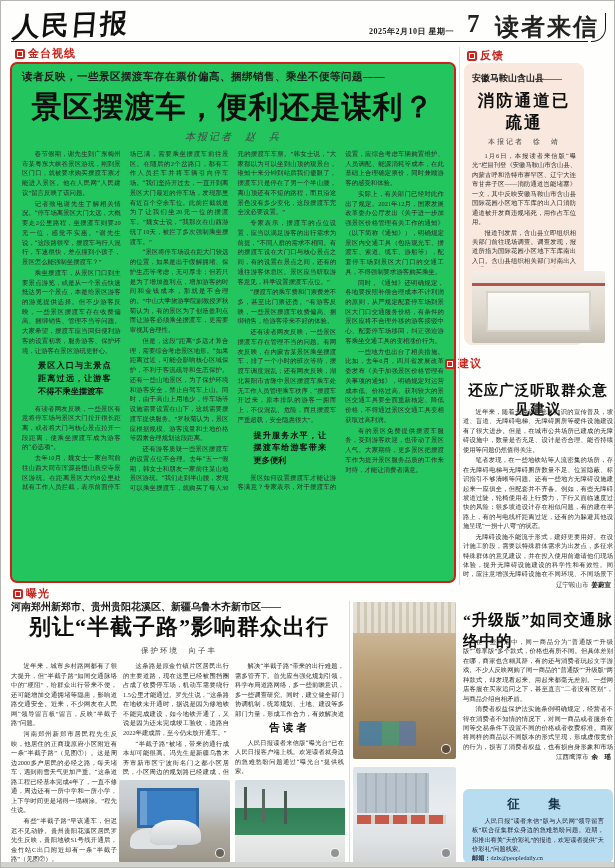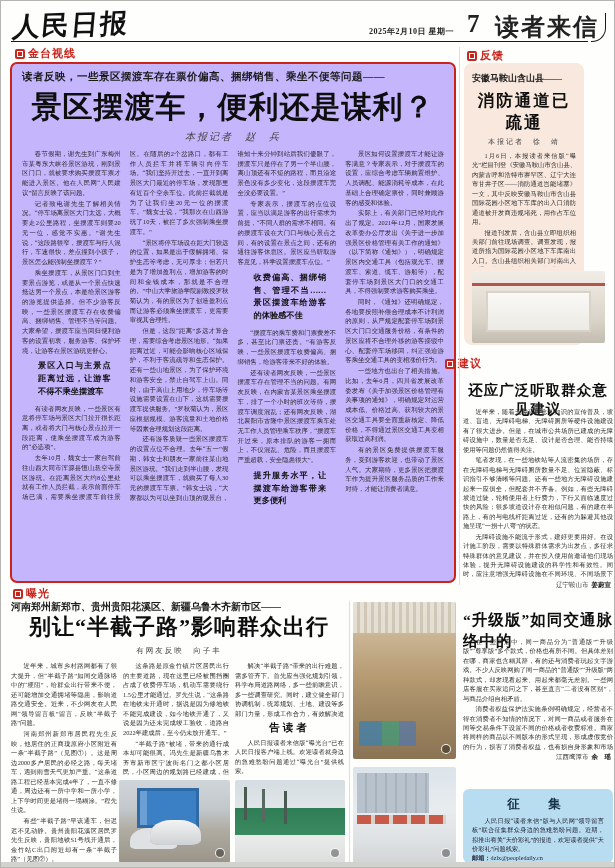--- a/index.html
+++ b/index.html
@@ -16,21 +16,21 @@
   .header-date{left:368px;top:25px;font-size:8px;font-weight:bold;color:#222;letter-spacing:.5px;}
   .header-pagenum{left:466px;top:9px;font-size:25px;font-weight:900;}
   .header-pagetitle{left:494px;top:10px;font-size:24px;font-weight:900;letter-spacing:2px;text-align:right;}
   
   .sec-label{display:flex;align-items:center;font-size:11px;font-weight:bold;color:#c7271f;letter-spacing:1px;}
   .sec-icon{display:inline-block;width:10px;height:10px;background:#c7271f;border-radius:2px;position:relative;margin-right:3px;flex:0 0 auto;}
   .sec-icon::before{content:"";position:absolute;inset:2px;border:1px solid #fff;}
   
   .jintai-label{left:14px;top:45px;}
   .red-box{left:9px;top:61px;width:446px;height:521px;border:2.5px solid #cb221c;border-radius:7px;
-           box-sizing:border-box;padding:6px 10px;background:#c4b5fd;}
+           box-sizing:border-box;padding:6px 10px;background:#22c55e;}
   .jt-kicker{font-size:10.5px;font-weight:bold;color:#1c1c1c;letter-spacing:.5px;}
   .jt-headline{font-size:30px;font-weight:900;text-align:center;color:#0e0e0e;letter-spacing:1px;margin:3px 0 2px;}
   .jt-byline{font-size:10px;text-align:center;color:#444;letter-spacing:2px;margin-bottom:5px;font-style:italic;}
   .jt-cols{height:404px;column-count:4;column-gap:9px;overflow:hidden;font-size:6.4px;line-height:1.52;color:#2b2b2b;}
   .art-para{margin:0 0 1px;text-indent:2em;text-align:justify;}
   .art-subhead{font-weight:bold;font-size:8.2px;line-height:1.55;color:#111;margin:5px 2px 5px;padding:0 8px 0 14px;
                text-align:justify;break-inside:avoid;}
   
   .vrule{width:0;border-left:1px solid #ddd;}
   .fankui-label{left:466px;top:47px;}
@@ -126,21 +126,20 @@
         <p class="art-para">春节假期，谢先生到广东梅州市某粤东大峡谷景区游玩，刚到景区门口，就被要求购买摆渡车票才能进入景区。他在人民网“人民建议”留言反映了该问题。</p>
         <p class="art-para">记者致电谢先生了解相关情况。“停车场离景区大门太远，大概要走2公里路程，坐摆渡车则要20元一位，感觉不实惠。”谢先生说，“这段路很窄，摆渡车与行人混行，车速很快，差点撞到小孩子，景区怎么能强制坐摆渡车？”</p>
         <p class="art-para">乘坐摆渡车，从景区门口到主要景点游览，或是从一个景点快速抵达另一个景点，本是给景区游客的游览提供选择。但不少游客反映，一些景区摆渡车存在收费偏高、捆绑销售、管理不当等问题。大家希望，摆渡车应当回归便利游客的设置初衷，服务游客、保护环境，让游客在景区游玩更舒心。</p>
         <div class="art-subhead">景区入口与主景点距离过远，让游客不得不乘坐摆渡车</div>
         <p class="art-para">有读者网友反映，一些景区有意将停车场与景区大门拉开很长距离，或者将大门与核心景点拉开一段距离，使乘坐摆渡车成为游客的“必选项”。</p>
         <p class="art-para">去年10月，魏女士一家自驾前往山西大同市浑源县恒山悬空寺景区游玩。在距离景区大约8公里处就有工作人员拦截，表示前面停车场已满，需要乘坐摆渡车前往景区。在随后的2个岔路口，都有工作人员拦车并将车辆引向停车场。“我们坚持开过去，一直开到离景区大门最近的停车场，发现那里有近百个空余车位。此前拦截就是为了让我们坐20元一位的摆渡车。”魏女士说，“我那次在山西游玩了10天，被拦了多次强制乘坐摆渡车。”</p>
         <p class="art-para">“景区将停车场设在距大门较远的位置，如果是出于缓解拥堵、保护生态等考虑，无可厚非；但若只是为了增加盈利点，增加游客的时间和金钱成本，那就是不合理的。”中山大学旅游学院副教授罗秋菊认为，有的景区为了创造盈利点而让游客必须乘坐摆渡车，更需要审视其合理性。</p>
         <p class="art-para">但是，这段“距离”多远才算合理，需要综合考虑景区地形。“如果距离过近，可能会影响核心区域保护，不利于客流疏导和生态保护。还有一些山地景区，为了保护环境和游客安全，禁止自驾车上山。同时，由于高山上用地少，停车场等设施需要设置在山下，这就需要摆渡车提供服务。”罗秋菊认为，景区应根据规模、游客流量和土地价格等因素合理规划这段距离。</p>
         <p class="art-para">还有游客质疑一些景区摆渡车的设置点位不合理。去年“五一”假期，韩女士和朋友一家前往某山地景区游玩。“我们走到半山腰，发现可以乘坐摆渡车，就购买了每人30元的摆渡车车票。”韩女士说，“大家都以为可以坐到山顶的观景台，谁知十来分钟到站后我们傻眼了，摆渡车只是停在了另一个半山腰，离山顶还有不短的路程，而且沿途景色没有多少变化，这段摆渡车完全没必要设置。”</p>
         <p class="art-para">专家表示，摆渡车的点位设置，应当以满足游客的出行需求为前提，“不同人群的需求不相同。有的摆渡车设在大门口与核心景点之间，有的设置在景点之间，还有的通往游客休息区。景区应当听取游客意见，科学设置摆渡车点位。”</p>
-        <div class="art-subhead">收费偏高、捆绑销售、管理不当……景区摆渡车给游客的体验感不佳</div>
         <p class="art-para">“摆渡车的乘车费和门票费差不多，甚至比门票还贵。”有游客反映，一些景区摆渡车收费偏高、捆绑销售，给游客带来不好的体验。</p>
         <p class="art-para">还有读者网友反映，一些景区摆渡车存在管理不当的问题。有网友反映，在内蒙古某景区乘坐摆渡车，排了一个小时的班次等待，摆渡车调度混乱；还有网友反映，湖北襄阳市古隆中景区摆渡车乘车处无工作人员管理乘车秩序，“摆渡车开过来，原本排队的游客一拥而上，不仅混乱、危险，而且摆渡车严重超载，安全隐患很大”。</p>
         <div class="art-subhead">提升服务水平，让摆渡车给游客带来更多便利</div>
         <p class="art-para">景区如何设置摆渡车才能让游客满意？专家表示，对于摆渡车的设置，应综合考虑车辆购置维护、人员调配、能源消耗等成本，在此基础上合理确定票价，同时兼顾游客的感受和体验。</p>
         <p class="art-para">实际上，有关部门已经对此作出了规定。2021年12月，国家发展改革委办公厅发出《关于进一步加强景区价格管理有关工作的通知》（以下简称《通知》），明确规定景区内交通工具（包括观光车、摆渡车、索道、缆车、游船等），配套停车场到景区大门口的交通工具，不得强制要求游客购买乘坐。</p>
         <p class="art-para">同时，《通知》还明确规定，各地要按照补偿合理成本不计利润的原则，从严规定配套停车场到景区大门口交通服务价格，有条件的景区应将不合理外移的游客接驳中心、配套停车场移回，纠正强迫游客乘坐交通工具的变相涨价行为。</p>
         <p class="art-para">一些地方也出台了相关措施。比如，去年6月，四川省发展改革委发布《关于加强景区价格管理有关事项的通知》，明确规定对运营成本低、价格过高、获利较大的景区交通工具要全面重新核定、降低价格，不得通过景区交通工具变相获取过高利润。</p>
         <p class="art-para">有的景区免费提供摆渡车服务，受到游客欢迎，也带动了景区人气。大家期待，更多景区把摆渡车作为提升景区服务品质的工作来对待，才能让消费者满意。</p>
       </div>
   </div>
@@ -174,21 +173,21 @@
   <div class="abs attribution jy-attr">
     <span>辽宁鞍山市</span><b>姜蔚宣</b>
   </div>
 
   <div class="abs sec-label baoguang-label">
     <span class="sec-icon"></span>
     <span>曝光</span>
   </div>
   <div class="abs bg-kicker">河南郑州新郑市、贵州贵阳花溪区、新疆乌鲁木齐新市区——</div>
   <div class="abs bg-headline">别让“半截子路”影响群众出行</div>
-  <div class="abs bg-byline">有网友反映　向子丰</div>
+  <div class="abs bg-byline">保护环境　向子丰</div>
   <div class="abs bg-col bg-col1">
       <p class="art-para">近年来，城市乡村路网都有了很大提升，但“半截子路”如同交通脉络中的“梗阻”，给群众出行带来不便，还可能增加交通拥堵等隐患，影响道路交通安全。近来，不少网友在人民网“领导留言板”留言，反映“半截子路”问题。</p>
       <p class="art-para">河南郑州新郑市居民程先生反映，他居住的正商珑原府小区附近有一条“半截子路”（见图①）。这是周边2000多户居民的必经之路，每天堵车，遇到雨雪天气更加严重。“这条道路工程已经基本完成4年了，一直不修通，周边还有一所中学和一所小学，上下学时间更是堵得一塌糊涂。”程先生说。</p>
       <p class="art-para">有些“半截子路”早该通车，但迟迟不见动静。贵州贵阳花溪区居民罗先生反映，贵阳地铁S1号线开通后，金竹站C出口附近却有一条“半截子路”（见图②）。</p>
     </div>
   <div class="abs bg-col bg-col2">
       <p class="art-para">这条路是原金竹镇片区居民出行的主要道路，现在这里已经被围挡圈占成了收费停车场，机动车需要绕行1.5公里才能通过。罗先生说，“这条路在地铁未开通时，据说是因为修地铁不能完成建设，如今地铁开通了，又说是因为还未完成竣工验收，道路自2022年建成后，至今仍未放开通车。”</p>
       <p class="art-para">“半截子路”被堵，带来的通行成本却可能很高。冯先生是新疆乌鲁木齐市新市区宁波街名门之都小区居民，小区周边的规划路已经建成，但这条道路在中间段有100米左右被铁皮围挡无法通行，形成了“半截子路”（见图③）。冯先生说，“这条‘半截子路’只封堵了100米左右，却需要绕行五六公里，给周边居民出行带来很大不便。”</p>
     </div>
   <div class="abs bg-col bg-col3">

